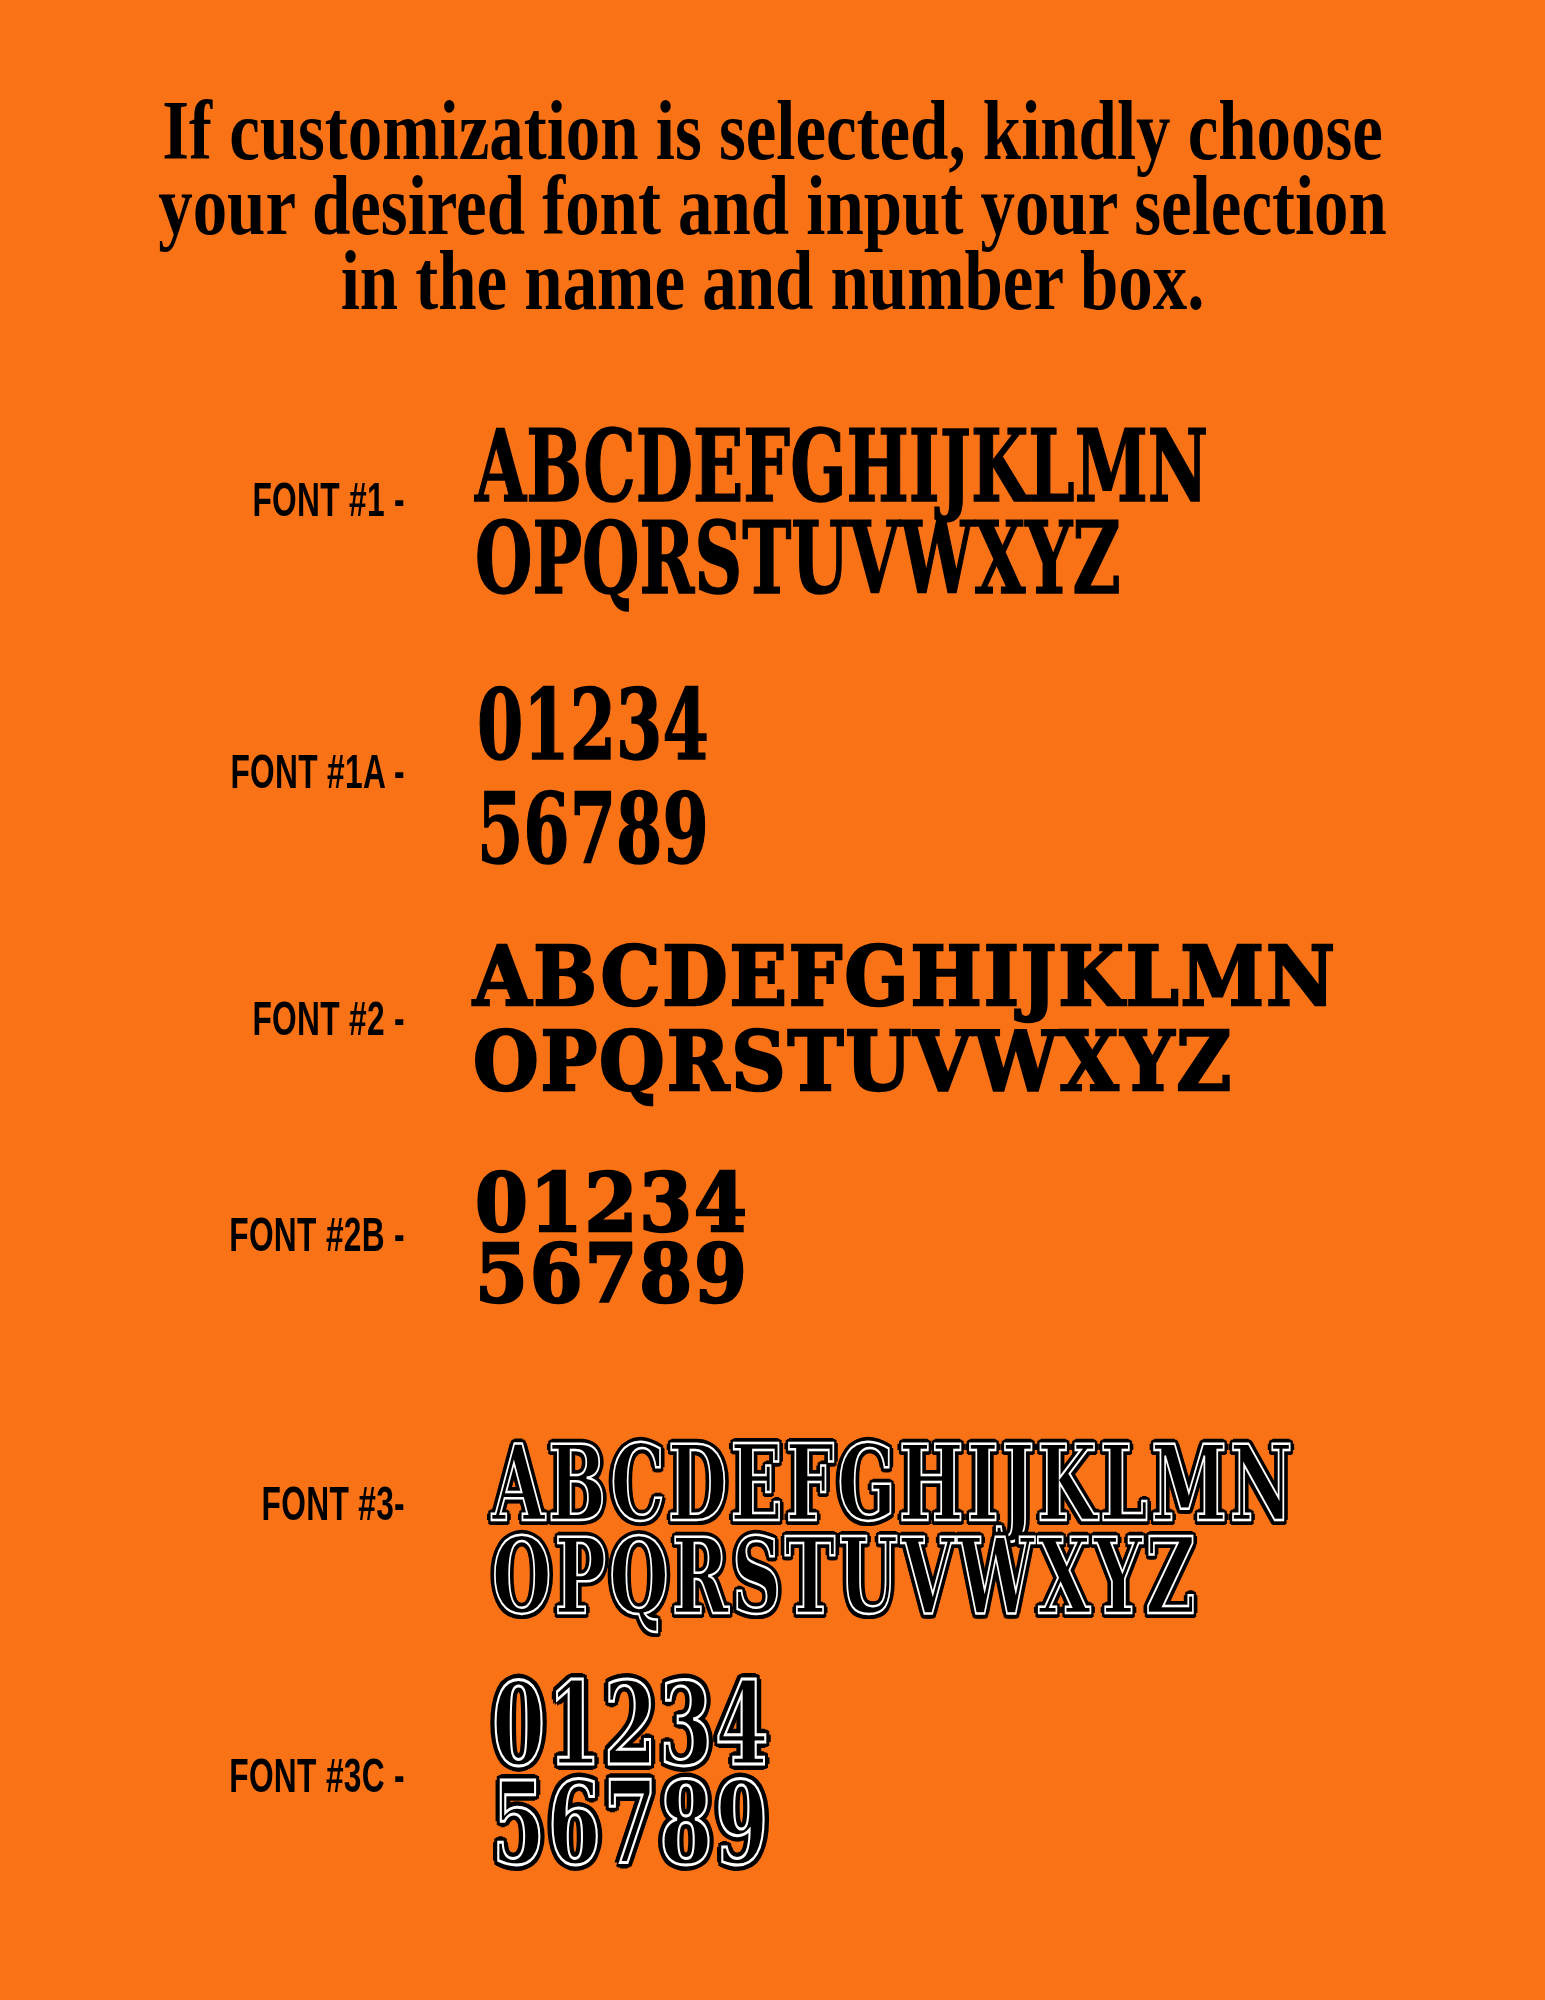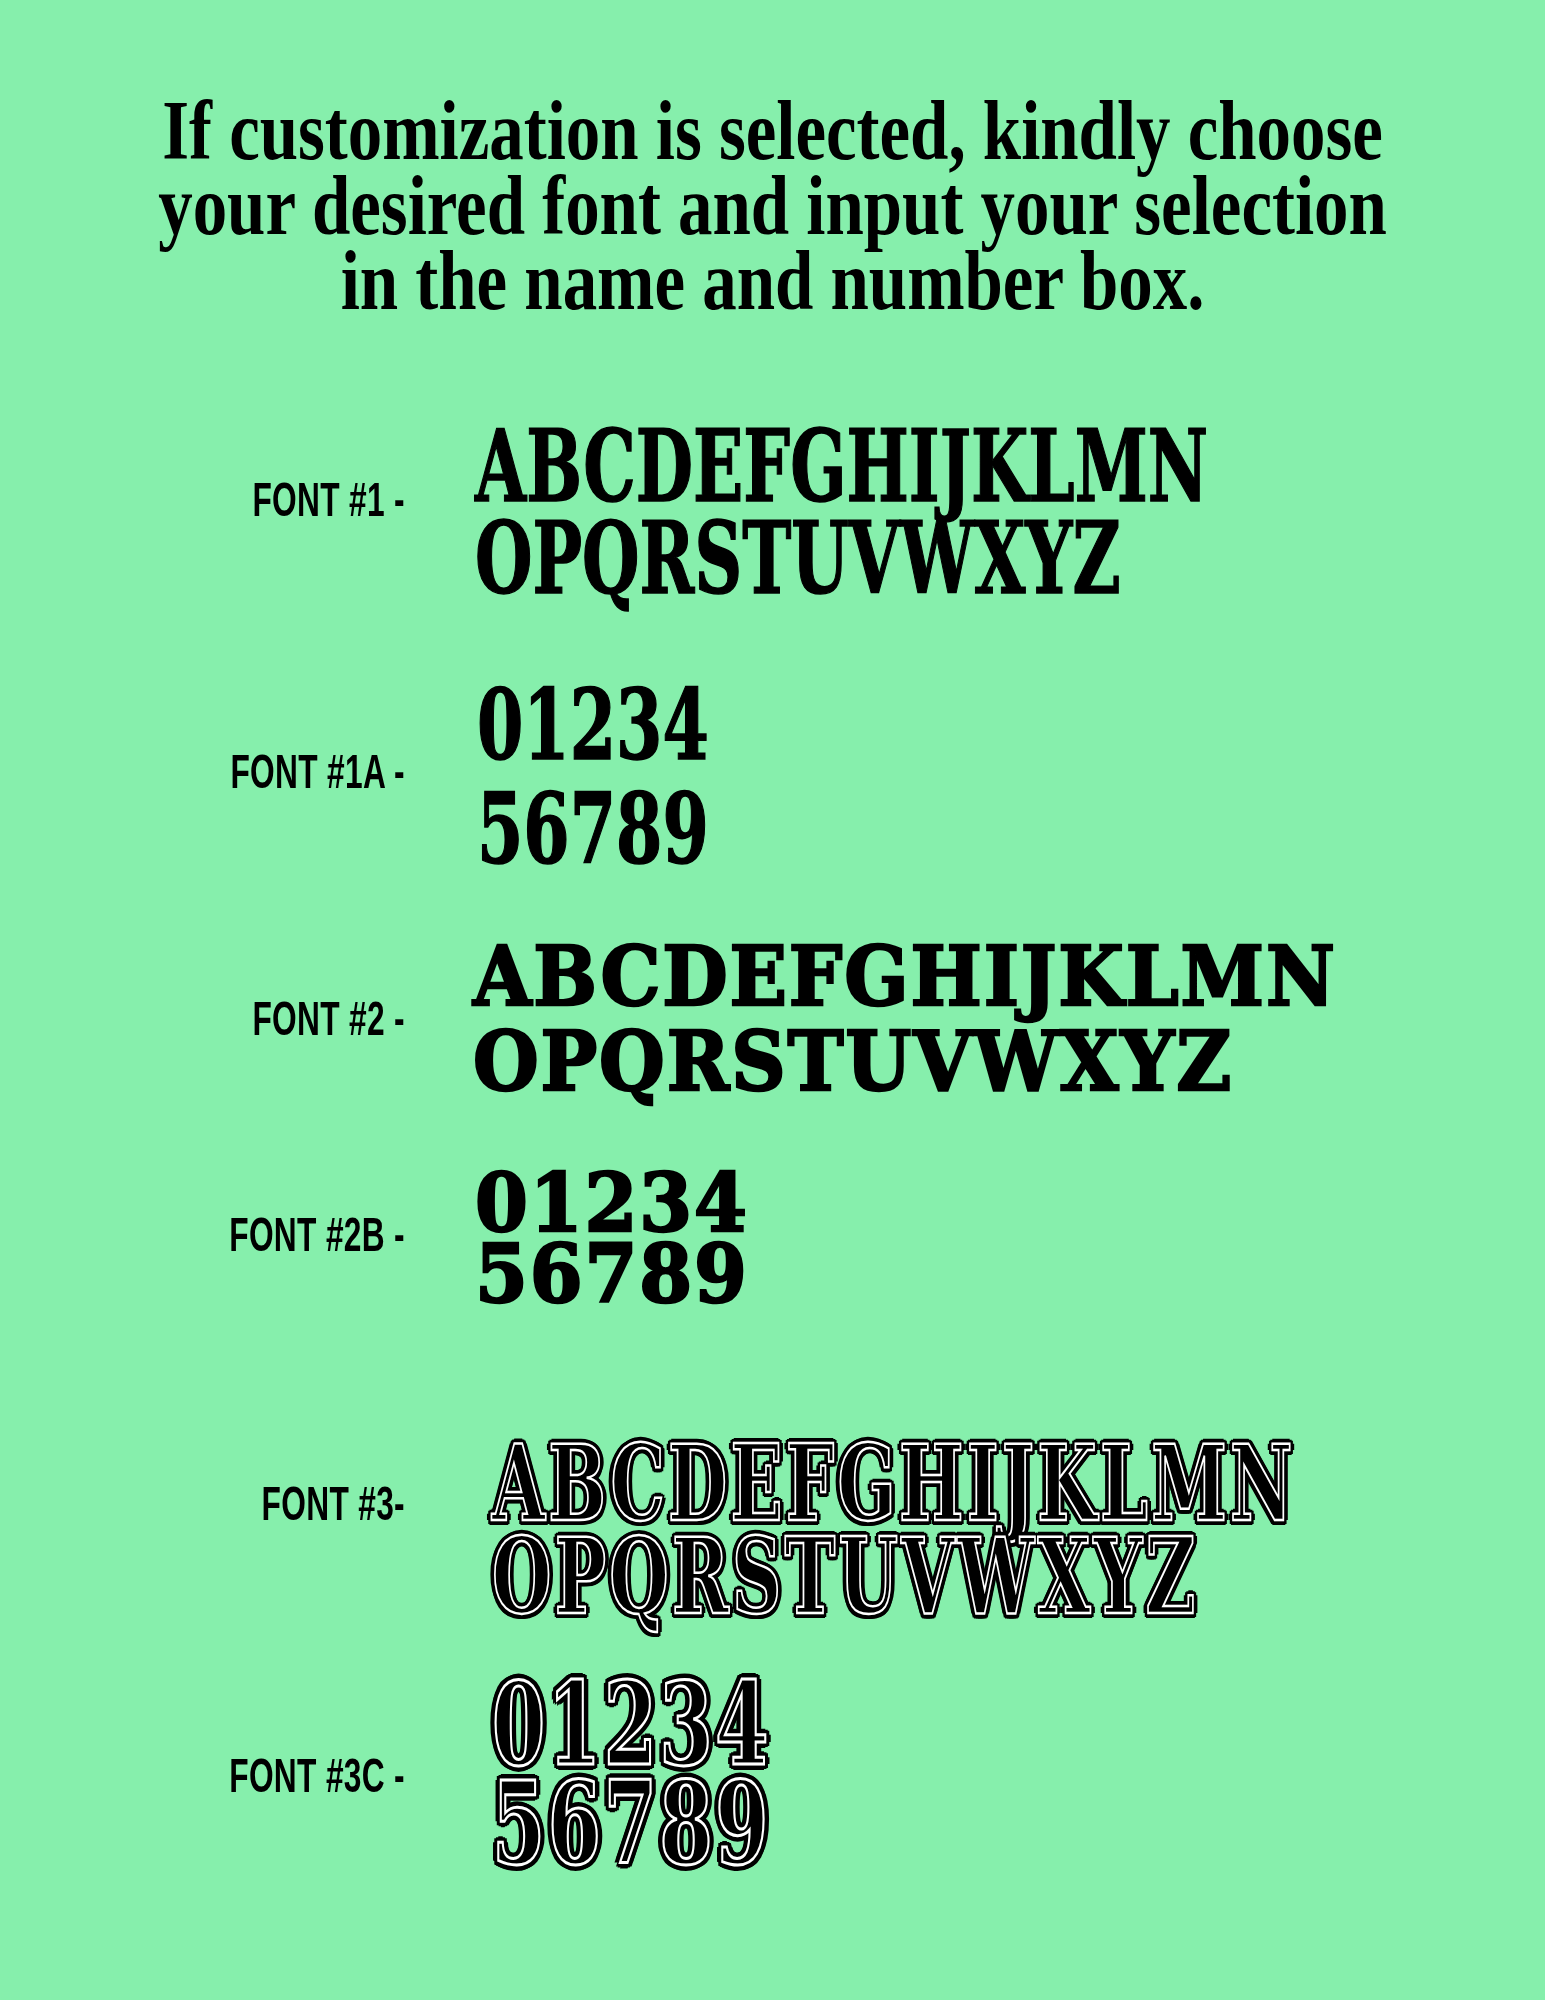--- a/index.html
+++ b/index.html
@@ -5,21 +5,21 @@
   html, body { margin: 0; padding: 0; }
   body {
     width: 1545px; height: 2000px;
     background: #ffffff;
     font-family: "Liberation Sans", sans-serif;
     overflow: hidden;
   }
   #canvas {
     position: relative;
     width: 1545px; height: 2000px;
-    background: #86efac;
+    background: #f97316;
     color: #000;
   }
 
   
   .heading {
     position: absolute;
     top: 93px; left: 0;
     width: 1545px;
     text-align: center;
     font-family: "Liberation Serif", serif;

